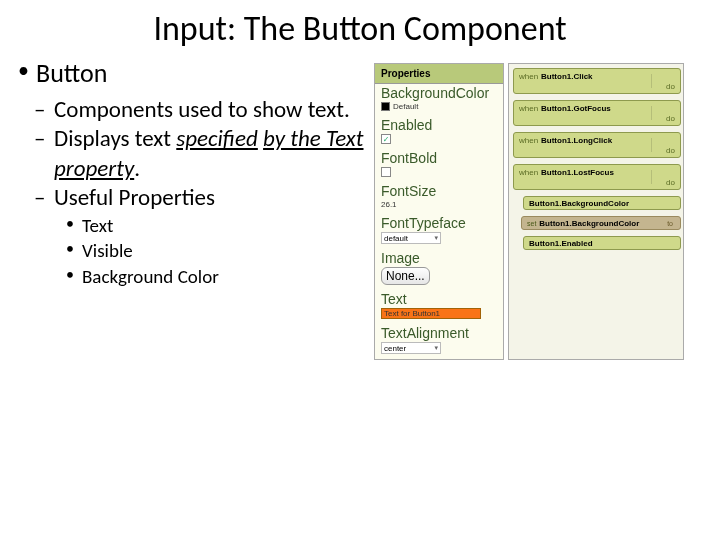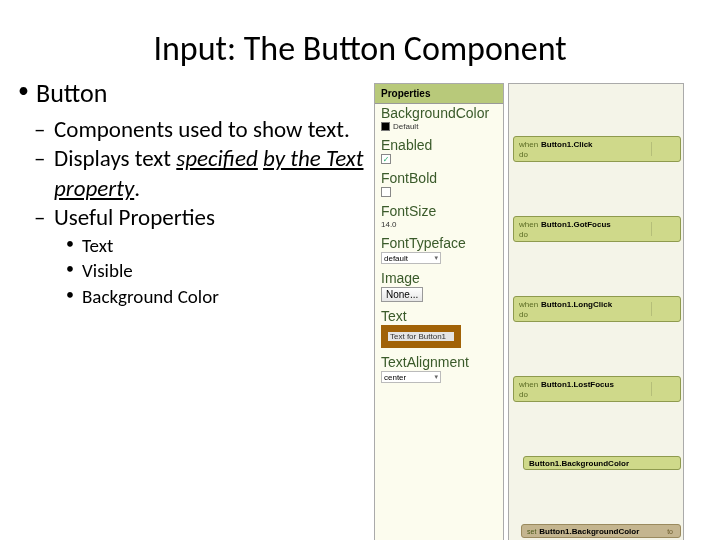--- a/index.html
+++ b/index.html
@@ -9,21 +9,21 @@
     background: #fff;
     font-family: Calibri, Arial, sans-serif;
     color: #000;
     position: relative;
     overflow: hidden;
   }
   .slide-title {
     font-size: 34px;
     font-weight: 400;
     text-align: center;
-    padding-top: 28px;
+    padding-top: 8px;
     padding-bottom: 8px;
   }
   .content {
     display: flex;
     flex-direction: row;
     padding: 0 8px;
   }
   .text-col {
     width: 360px;
     padding-left: 10px;
@@ -124,52 +124,51 @@
   }
   .dropdown::after { content:"▾"; font-size:7px; color:#666; }
   .checkbox {
     width: 10px; height: 10px; border: 1px solid #888; background:#fff;
     display: inline-flex; align-items:center; justify-content:center;
     font-size: 8px; color:#2a6;
   }
   .btn-small {
     border: 1px solid #999;
     background: linear-gradient(#fefefe,#e6e6e6);
-    font-size: 10px;
+    font-size: 12px;
     padding: 1px 4px;
-    border-radius: 0;
+    border-radius: 6px;
     display:inline-block;
   }
 
   .blocks-panel {
     width: 176px;
     background: #f4f4e8;
     border: 1px solid #aaa;
     padding: 4px 2px 4px 4px;
     display: flex;
     flex-direction: column;
     gap: 6px;
   }
   .block {
     border-radius: 3px;
     font-family: Arial, sans-serif;
     font-size: 8px;
     padding: 3px 5px;
     position: relative;
     color: #000;
-    margin-top: 48px;
   }
   .block.event {
     background: #cfd98a;
     border: 1px solid #8e9a4e;
     height: 26px;
   }
   .block.event .kw { color: #5a6b24; font-size: 8px; display:inline-block; width:22px; }
   .block.event .name { font-weight: bold; font-size: 8px; }
-  .block.event .kw2 { color:#5a6b24; font-size:8px; display:block; margin-top:1px; }
+  .block.event .kw2 { color:#5a6b24; font-size:8px; display:block; margin-top:1px;text-align:right; }
   .block.event::after{
     content:""; position:absolute; right:14px; top:5px; bottom:5px; width:14px;
     border-left:1px solid rgba(0,0,0,0.12);
   }
   .block.getter {
     background: #cfd98a;
     border: 1px solid #8e9a4e;
     height: 14px;
     display:flex; align-items:center;
     width: 158px;
@@ -229,36 +228,36 @@
       <div class="prop-row">
         <span class="prop-label">FontBold</span>
         <span class="prop-val">
             <span class="checkbox"></span>
           </span>
       </div>
 
 
       <div class="prop-row">
         <span class="prop-label">FontSize</span>
-        <span class="prop-val">14.0</span>
+        <span class="prop-val">26.1</span>
       </div>
 
       <div class="prop-row">
         <span class="prop-label">FontTypeface</span>
         <span class="dropdown">default</span>
       </div>
 
       <div class="prop-row">
         <span class="prop-label">Image</span>
         <span class="btn-small">None...</span>
       </div>
 
       <div class="prop-row">
         <span class="prop-label">Text</span>
-        <span class="prop-val" style="border:7px solid #a16207; padding:0 2px; background:#e5e5e5; width:80px;">Text for Button1</span>
+        <span class="prop-val" style="border:1px solid #a16207; padding:0 2px; background:#f97316; width:100px;">Text for Button1</span>
       </div>
 
       <div class="prop-row">
         <span class="prop-label">TextAlignment</span>
         <span class="dropdown">center</span>
       </div>
     </div>
 
     <div class="blocks-panel">
 

